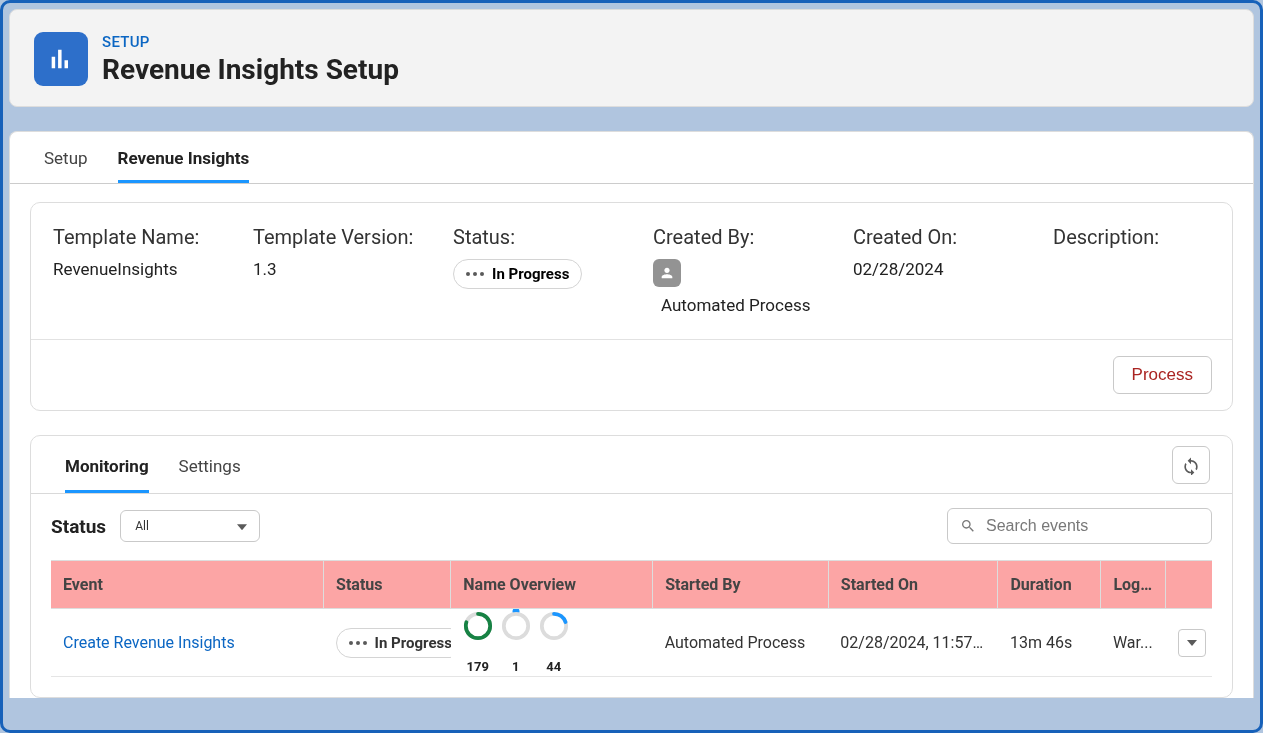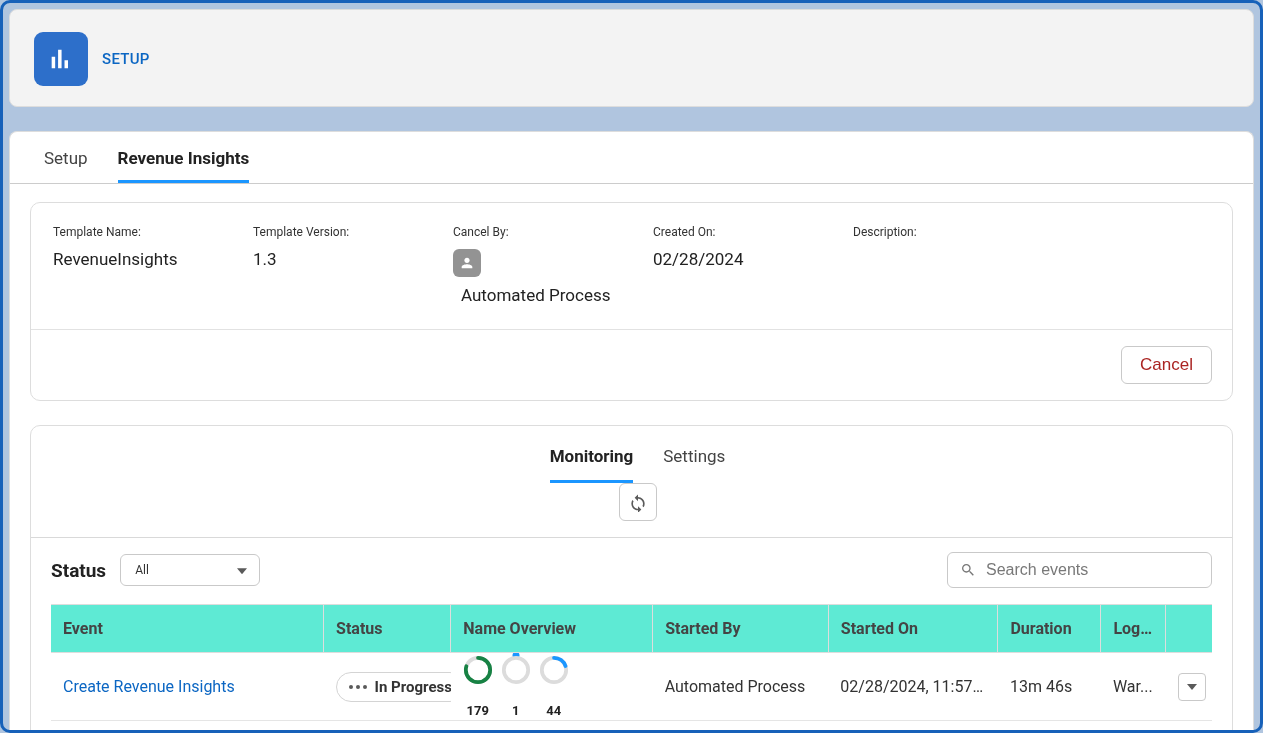--- a/index.html
+++ b/index.html
@@ -79,21 +79,21 @@
   border-radius: 10px;
 }
 .detail-grid {
   display: grid;
   grid-template-columns: 200px 200px 200px 200px 200px 1fr;
   padding: 22px 22px 24px 22px;
   border-bottom: 1px solid #e2e2e2;
   column-gap: 0;
 }
 .field-label {
-  font-size: 12px;
+  font-size: 20px;
   color: #333;
   margin-bottom: 10px;
 }
 .field-value {
   font-size: 17px;
   color: #222;
 }
 .status-pill {
   display: inline-flex;
   align-items: center;
@@ -137,23 +137,22 @@
 }
 .monitor-card {
   margin: 24px 20px 0 20px;
   border: 1px solid #ddd;
   border-radius: 10px;
   background: #fff;
 }
 .monitor-tabs {
   display: flex;
   align-items: center;
-  padding: 0 22px 16px 34px;
+  padding: 0 22px 0 34px;
   border-bottom: 1px solid #d9d9d9;
-  flex-direction: column;
 }
 .monitor-tabs .tab { padding: 20px 0 14px 0; }
 .monitor-tabs .tabs-wrap { display: flex; gap: 30px; flex: 1; }
 .refresh-btn {
   width: 38px;
   height: 38px;
   border: 1px solid #c9c9c9;
   border-radius: 6px;
   background: #fff;
   display: flex;
@@ -214,21 +213,21 @@
 .search-box input::placeholder { color: #787878; }
 .table-wrap {
   margin: 2px 20px 20px 20px;
 }
 table {
   width: 100%;
   border-collapse: collapse;
   table-layout: fixed;
 }
 thead th {
-  background: #5eead4;
+  background: #fca5a5;
   text-align: left;
   font-weight: 700;
   font-size: 16px;
   color: #444;
   padding: 14px 12px;
   border-top: 1px solid #ddd;
   border-bottom: 1px solid #ddd;
   border-right: 1px solid #ddd;
   overflow: hidden;
   text-overflow: ellipsis;
@@ -298,58 +297,70 @@
 
 <div class="outer">
   <div class="header-card">
     <div class="header-icon-box">
       <svg viewBox="0 0 24 24">
           <path d="M4 20h3V10H4zm5.5 0h3V4h-3zM15 20h3v-7h-3z"></path>
         </svg>
     </div>
     <div class="header-text">
       <div class="setup-label">SETUP</div>
+      <div class="page-title">Revenue Insights Setup</div>
     </div>
   </div>
 
   <div class="main-card">
     <div class="tabs-row">
       <div class="tab">Setup</div>
       <div class="tab active">Revenue Insights</div>
     </div>
 
     <div class="detail-card">
       <div class="detail-grid">
         <div>
           <div class="field-label">Template Name:</div>
           <div class="field-value">RevenueInsights</div>
         </div>
         <div>
           <div class="field-label">Template Version:</div>
           <div class="field-value">1.3</div>
         </div>
         <div>
-          <div class="field-label">Cancel By:</div>
+          <div class="field-label">Status:</div>
+          <div class="status-pill">
+            <span class="dots">
+                <span></span>
+                <span></span>
+                <span></span>
+              </span>
+            <span>In Progress</span>
+          </div>
+        </div>
+        <div>
+          <div class="field-label">Created By:</div>
           <div class="avatar-box">
             <svg viewBox="0 0 24 24">
                 <path d="M12 12c2.2 0 4-1.8 4-4s-1.8-4-4-4-4 1.8-4 4 1.8 4 4 4zm0 2c-2.7 0-8 1.3-8 4v2h16v-2c0-2.7-5.3-4-8-4z"></path>
               </svg>
           </div>
           <div class="field-value" style="margin-left:8px">Automated Process</div>
         </div>
         <div>
           <div class="field-label">Created On:</div>
           <div class="field-value">02/28/2024</div>
         </div>
         <div>
           <div class="field-label">Description:</div>
         </div>
       </div>
       <div class="cancel-row">
-        <button class="cancel-btn">Cancel</button>
+        <button class="cancel-btn">Process</button>
       </div>
     </div>
 
     <div class="monitor-card">
       <div class="monitor-tabs">
         <div class="tabs-wrap">
           <div class="tab active">Monitoring</div>
           <div class="tab">Settings</div>
         </div>
         <div class="refresh-btn">

